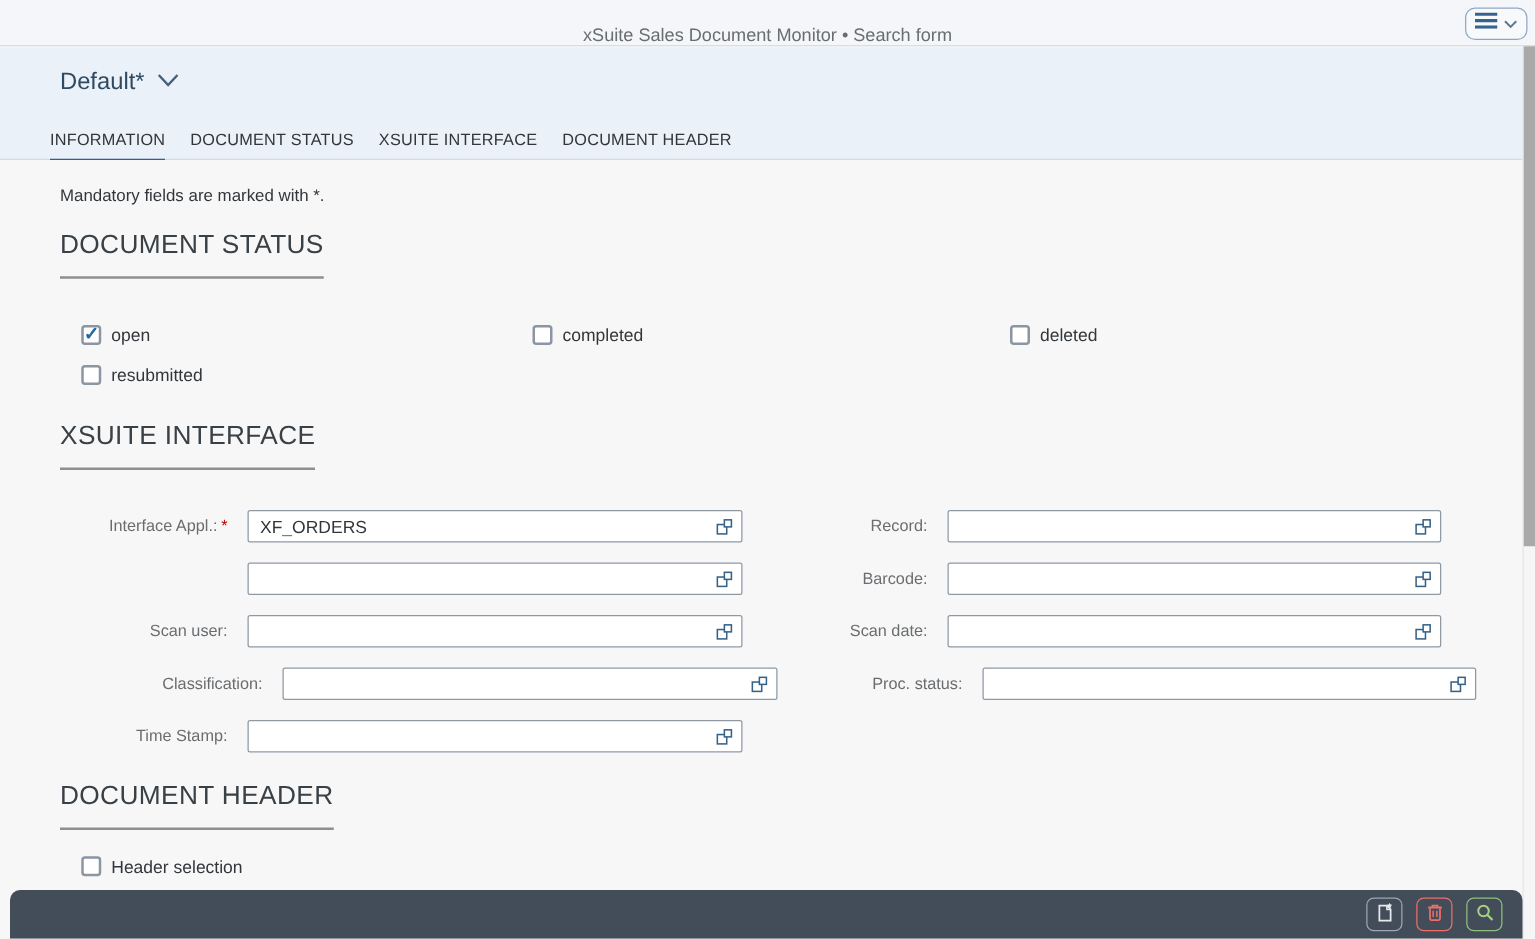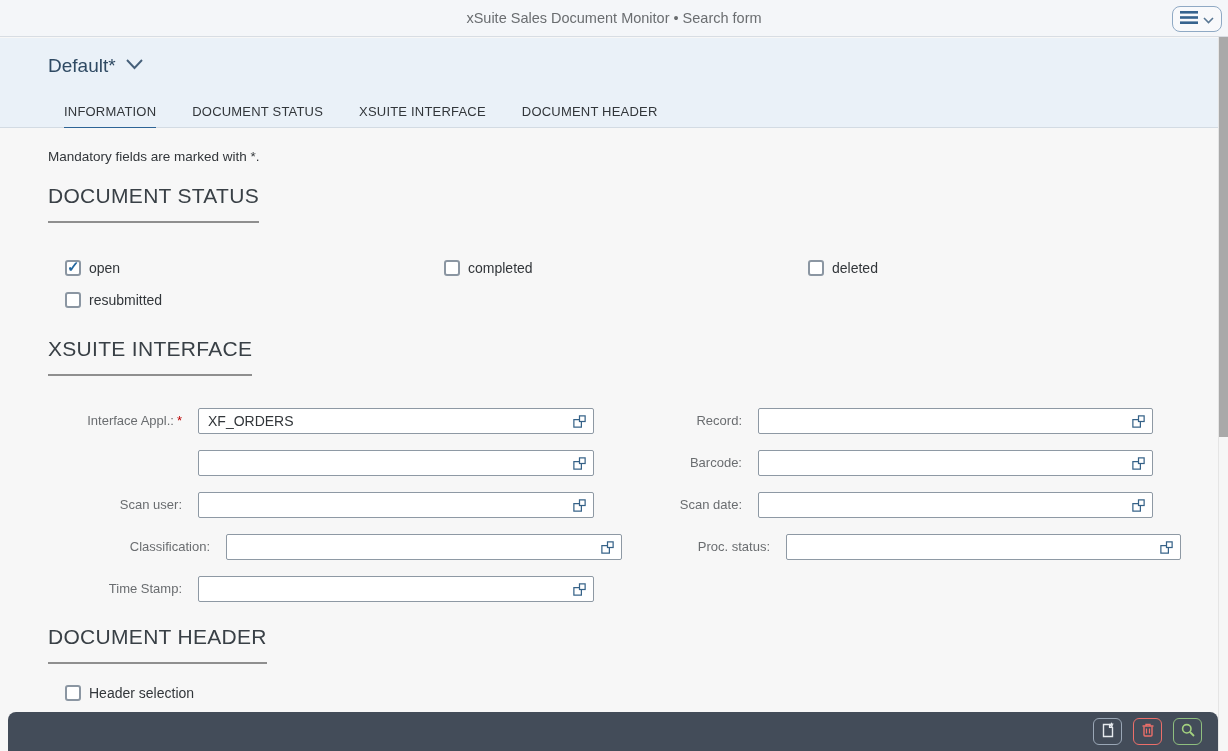--- a/index.html
+++ b/index.html
@@ -6,27 +6,27 @@
   html,body { width:1228px; height:751px; }
   body {
     font-family: "Liberation Sans", sans-serif;
     background:#f7f7f7;
     position:relative;
     overflow:hidden;
     color:#32363a;
   }
   
   .topbar{position:absolute;top:0;left:0;width:1228px;height:37px;background:#f4f6f9;border-bottom:1px solid #d8dde3;}
-  .topbar-title{position:absolute;left:0;right:0;top:0;height:37px;line-height:37px;text-align:center;font-size:14.5px;color:#6a6d70;}
+  .topbar-title{position:absolute;left:0;right:0;top:11px;height:37px;line-height:37px;text-align:center;font-size:14.5px;color:#6a6d70;}
   .menu-btn{position:absolute;right:6px;top:6px;width:50px;height:26px;border:1px solid #8fa9c4;border-radius:8px;background:rgba(255,255,255,.35);display:flex;align-items:center;justify-content:center;gap:5px;cursor:pointer;}
   
   .shell{position:absolute;top:38px;left:0;width:1228px;height:90px;background:#eaf1f8;border-bottom:1px solid #d3dbe3;}
   .variant{position:absolute;left:48px;top:17px;display:flex;align-items:center;gap:9px;cursor:pointer;text-align:center;}
   .variant-name{font-size:19px;color:#2f4a63;}
-  .tabs{position:absolute;left:64px;top:66px;display:flex;gap:36px;}
+  .tabs{position:absolute;left:40px;top:66px;display:flex;gap:20px;}
   .tab{font-size:13px;color:#32363a;letter-spacing:.2px;padding-bottom:7px;line-height:16px;cursor:pointer;border-bottom:3px solid transparent;}
   .tab.selected{border-bottom-color:#2d6496;}
   
   .content{position:absolute;top:128px;left:0;width:1218px;height:584px;background:#f7f7f7;}
   .note{position:absolute;left:48px;top:21px;font-size:13.5px;color:#32363a;}
   .section-title{position:absolute;left:48px;font-size:21px;color:#394046;letter-spacing:.3px;padding-bottom:13px;border-bottom:2px solid #8f8f8f;display:inline-block;}
   
   .cb-row{position:absolute;display:flex;align-items:center;gap:8px;cursor:pointer;}
   .cb{width:16px;height:16px;background:#fff;border:2px solid #8b96a2;border-radius:3px;position:relative;flex:0 0 auto;}
   .cb.checked::after{content:"✓";position:absolute;left:0px;top:-4px;font-size:15px;font-weight:bold;color:#2368a0;}
@@ -94,21 +94,21 @@
 <div class="content">
 
   <div class="note">Mandatory fields are marked with *.</div>
 
   <div class="section-title" style="top:56px;">DOCUMENT STATUS</div>
 
   <div class="cb-row" style="left:65px;top:132px;">
     <span class="cb checked"></span>
     <span class="cb-label">open</span>
   </div>
-  <div class="cb-row" style="left:444px;top:132px;">
+  <div class="cb-row" style="left:426px;top:132px;">
     <span class="cb"></span>
     <span class="cb-label">completed</span>
   </div>
   <div class="cb-row" style="left:808px;top:132px;">
     <span class="cb"></span>
     <span class="cb-label">deleted</span>
   </div>
   <div class="cb-row" style="left:65px;top:164px;">
     <span class="cb"></span>
     <span class="cb-label">resubmitted</span>

